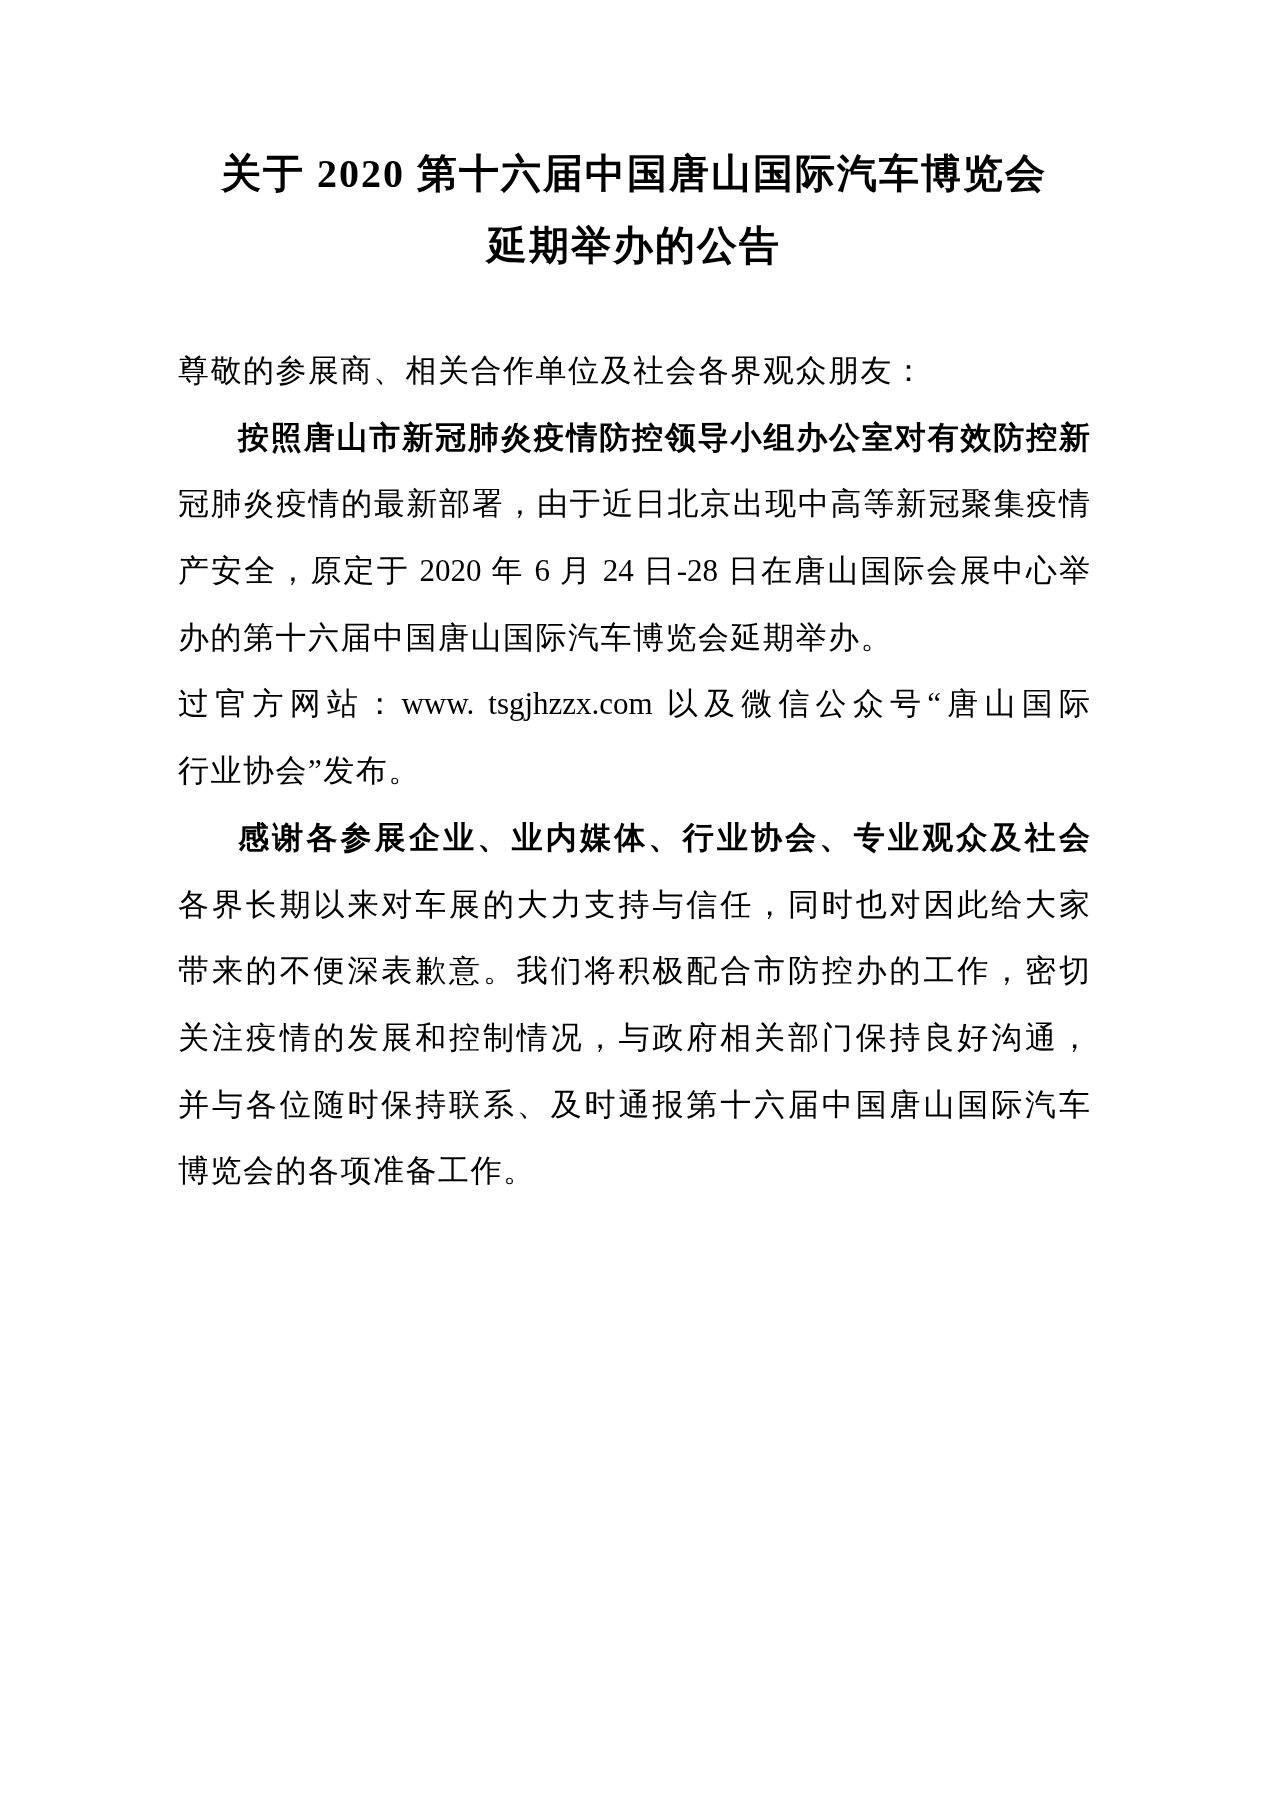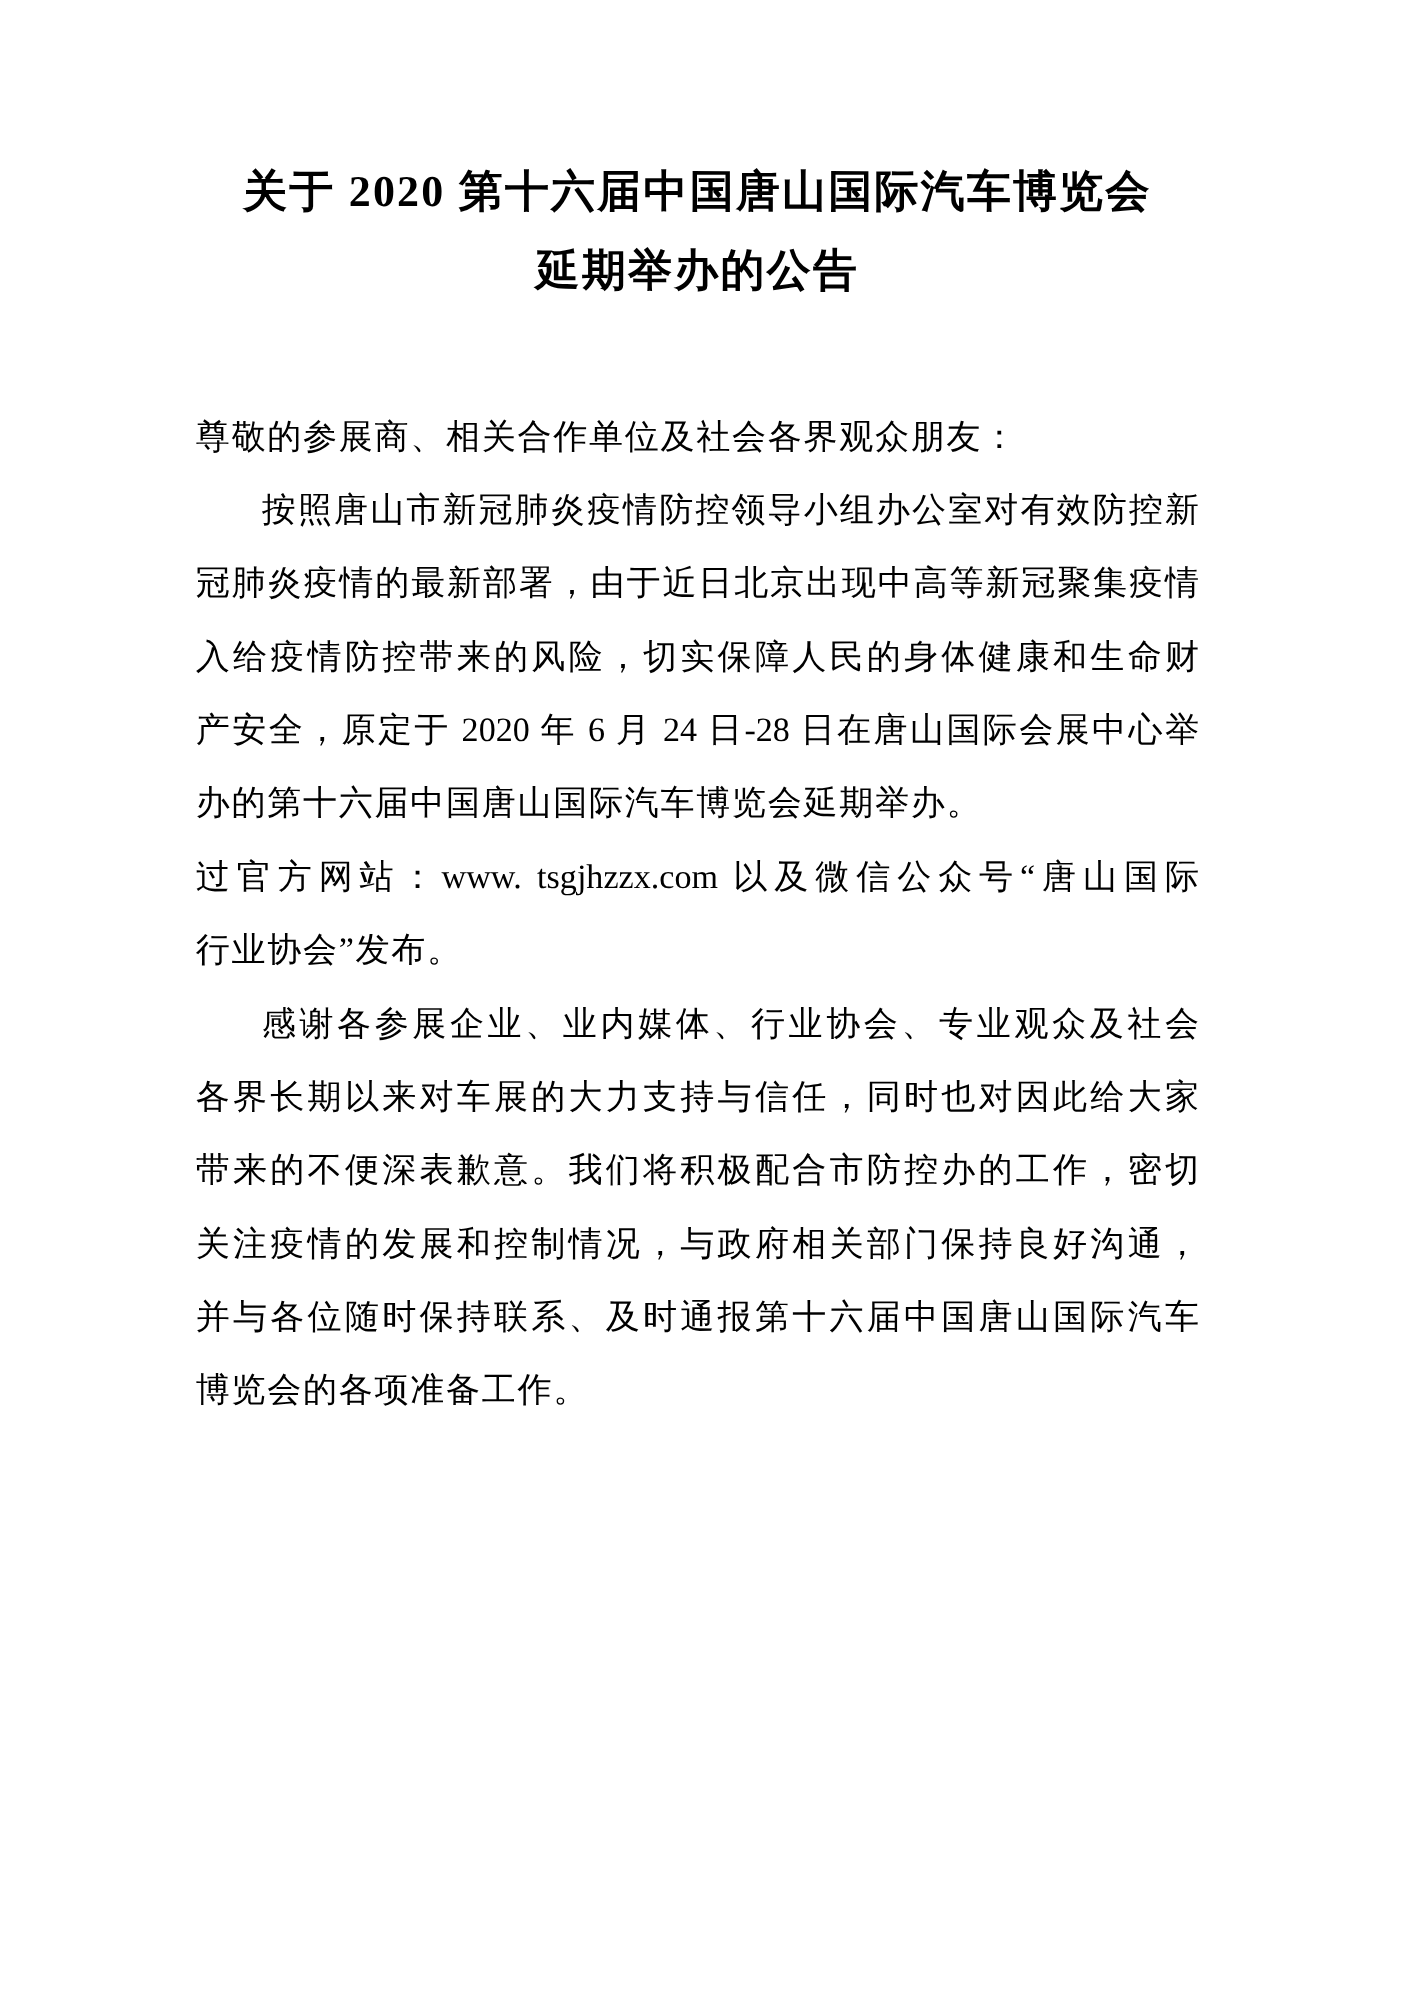--- a/index.html
+++ b/index.html
@@ -23,37 +23,37 @@
     height: 72px;
     line-height: 72px;
     font-size: 40px;
     font-weight: bold;
     letter-spacing: 2px;
     white-space: nowrap;
   }
   .body-text {
     position: absolute;
     left: 178px;
-    top: 364px;
+    top: 338px;
     width: 912px;
   }
   .line {
     height: 66.7px;
     line-height: 66.7px;
     font-size: 31px;
     letter-spacing: 1.5px;
     white-space: normal;
     text-align: left;
   }
   .line.just {
     letter-spacing: 0;
     text-align: justify;
     text-align-last: justify;
   }
-  .line.ind { text-indent: 60px; }
+  .line.ind { text-indent: 60px; font-weight: bold; }
   .sig {
     position: absolute;
     left: 178px;
     top: 1498px;
     width: 912px;
     text-align: right;
     z-index: 1;
   }
   .sig-line {
     font-size: 31px;
@@ -103,21 +103,20 @@
 
   <div class="title">
     <div class="title-line">关于 2020 第十六届中国唐山国际汽车博览会</div>
     <div class="title-line">延期举办的公告</div>
   </div>
 
   <div class="body-text">
       <div class="line">尊敬的参展商、相关合作单位及社会各界观众朋友：</div>
       <div class="line just ind">按照唐山市新冠肺炎疫情防控领导小组办公室对有效防控新</div>
       <div class="line just">冠肺炎疫情的最新部署，由于近日北京出现中高等新冠聚集疫情</div>
-      <div class="line just">入给疫情防控带来的风险，切实保障人民的身体健康和生命财</div>
       <div class="line just">产安全，原定于 2020 年 6 月 24 日-28 日在唐山国际会展中心举</div>
       <div class="line">办的第十六届中国唐山国际汽车博览会延期举办。</div>
       <div class="line just">过官方网站：www. tsgjhzzx.com 以及微信公众号“唐山国际</div>
       <div class="line">行业协会”发布。</div>
       <div class="line just ind">感谢各参展企业、业内媒体、行业协会、专业观众及社会</div>
       <div class="line just">各界长期以来对车展的大力支持与信任，同时也对因此给大家</div>
       <div class="line just">带来的不便深表歉意。我们将积极配合市防控办的工作，密切</div>
       <div class="line just">关注疫情的发展和控制情况，与政府相关部门保持良好沟通，</div>
       <div class="line just">并与各位随时保持联系、及时通报第十六届中国唐山国际汽车</div>
       <div class="line">博览会的各项准备工作。</div>

